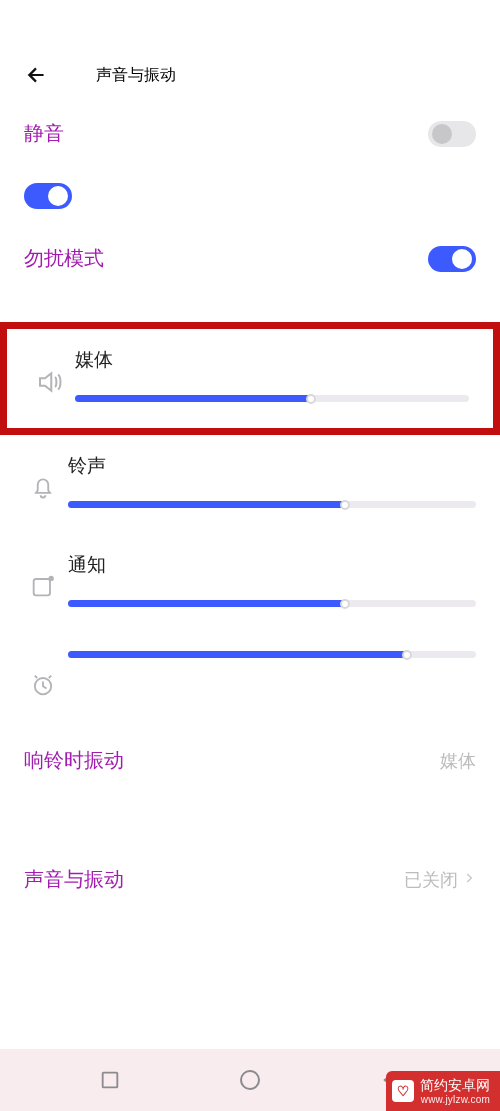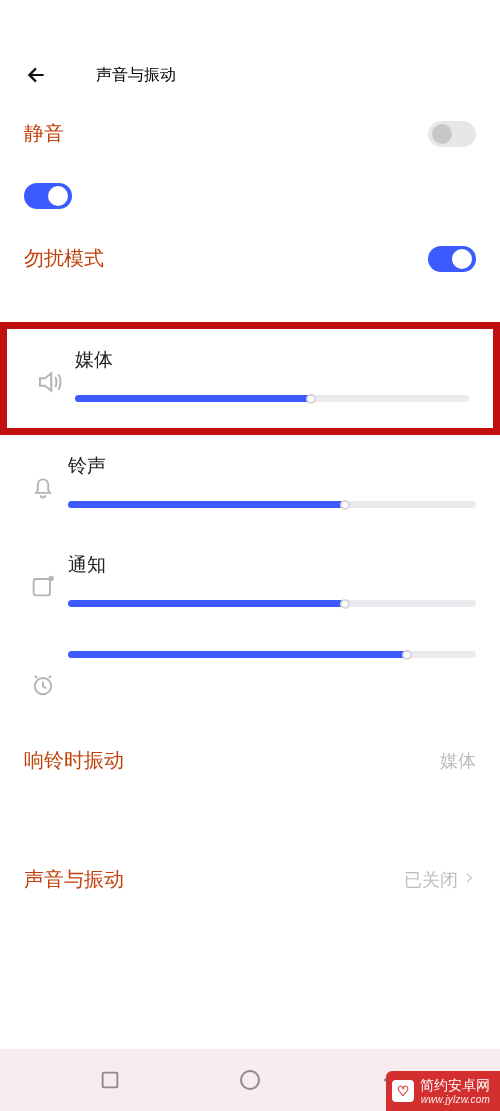--- a/index.html
+++ b/index.html
@@ -32,21 +32,21 @@
   }
 
   .row {
     display: flex;
     align-items: center;
     justify-content: space-between;
     padding: 18px 24px;
   }
   .row-label {
     font-size: 20px;
-    color: #c2410c;
+    color: #a21caf;
   }
   .row-value {
     font-size: 18px;
     color: #bcbcbc;
     display: flex;
     align-items: center;
     gap: 4px;
   }
 
   .toggle {
@@ -151,21 +151,21 @@
     flex-direction: column;
     align-items: flex-end;
     line-height: 1.15;
   }
   .watermark .wm-icon{
     position:absolute; left:6px; top:50%; transform:translateY(-50%);
     width:22px; height:22px; background:#fff; border-radius:4px;
     display:flex; align-items:center; justify-content:center;
     color:#d32f2f; font-size:14px; font-weight:700;
   }
-  .wm-url{ font-size:10px; opacity:.9; letter-spacing:.2px;font-style:italic;}
+  .wm-url{ font-size:10px; opacity:.9; letter-spacing:.2px;}
 </style>
 </head>
 <body>
 
 <div class="header">
   <div class="back-arrow">
     <svg width="26" height="26" viewBox="0 0 24 24">
         <path d="M19 11H8.4l4.3-4.3L11.3 5 4.6 11.7 4 12l.6.3L11.3 19l1.4-1.7L8.4 13H19z" fill="#111"></path>
       </svg>
   </div>

